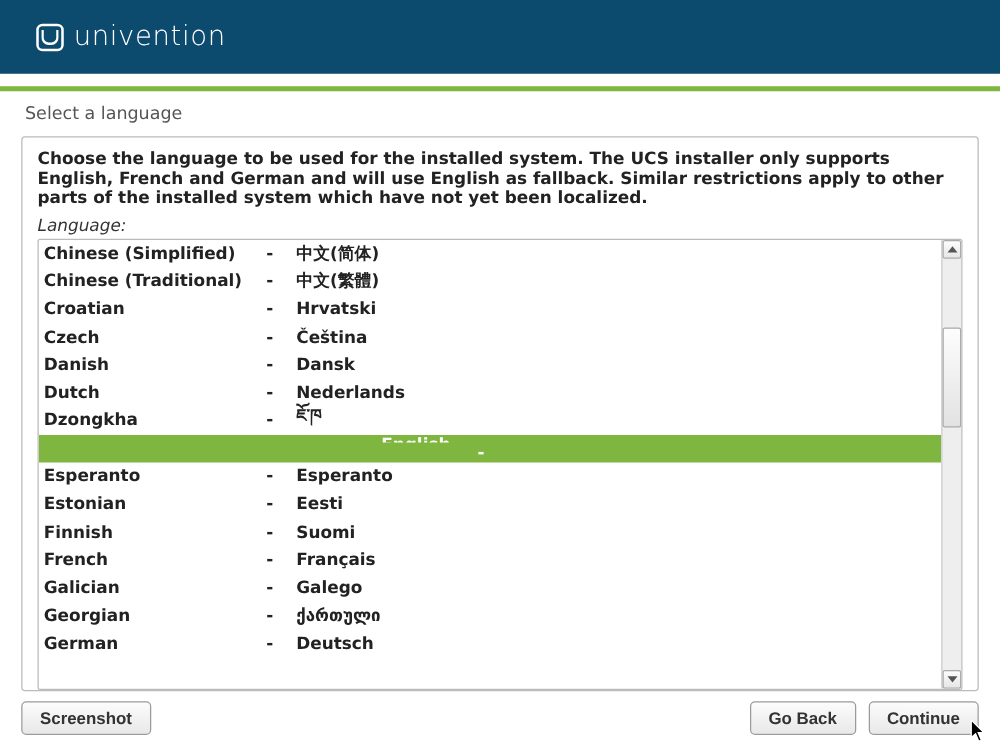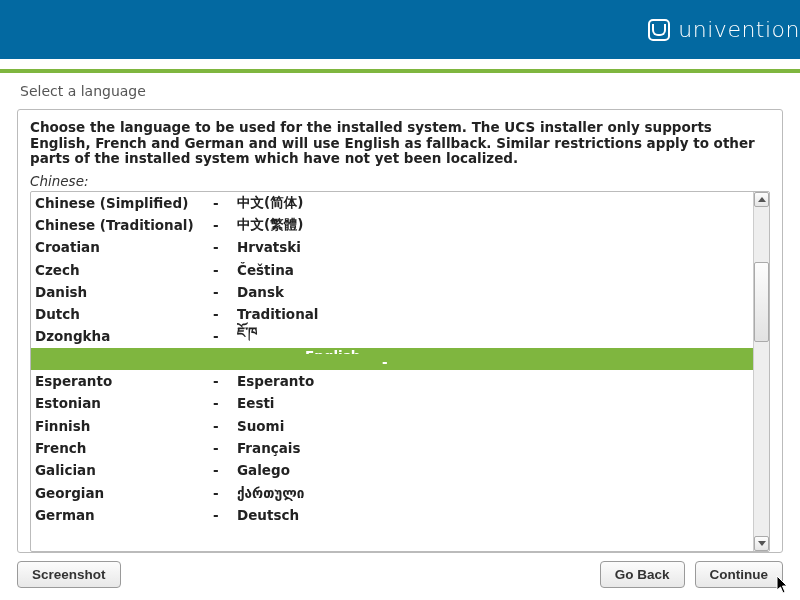--- a/index.html
+++ b/index.html
@@ -1,17 +1,17 @@
 <!DOCTYPE html>
 <html><head>
 <meta charset="utf-8">
 <style>
 * { box-sizing: border-box; margin: 0; padding: 0; }
 html, body { width: 800px; height: 600px; overflow: hidden; font-family: "DejaVu Sans", Arial, sans-serif; background: #fff; }
-.header { height: 59px; background: #0369a1; display: flex; align-items: center; padding-left: 29px; justify-content: flex-end; }
+.header { height: 59px; background: #0c4a6e; display: flex; align-items: center; padding-left: 29px; }
 .logo-icon { width: 22px; height: 22px; border: 2.5px solid #fff; border-radius: 5px; display: flex; align-items: center; justify-content: center; margin-right: 8px; }
 .logo-icon::before { content: ""; width: 10px; height: 10px; border: 2.5px solid #fff; border-top: none; border-radius: 0 0 6px 6px; }
 .logo-text { color: #fff; font-size: 22px; font-weight: 300; letter-spacing: 0.5px; }
 .accent-bar { height: 4px; background: #7fb63f; margin-top: 10px; }
 .page-title { padding: 10px 20px 8px 20px; font-size: 14px; color: #555; }
 .content-frame { margin: 2px 17px 0 17px; border: 1px solid #bbb; border-radius: 3px; padding: 10px 12px 0 12px; height: 444px; display: flex; flex-direction: column; }
 .instructions { font-size: 13.5px; font-weight: bold; color: #222; line-height: 1.15; margin-bottom: 6px; }
 .lang-label { font-size: 13.5px; font-style: italic; color: #333; margin-bottom: 2px; }
 .list-wrap { flex: 1; display: flex; border: 1px solid #bbb; border-radius: 2px; overflow: hidden; }
 .list { flex: 1; overflow: hidden; }
@@ -39,21 +39,21 @@
 <div class="header">
   <div class="logo-icon"></div>
   <div class="logo-text">univention</div>
 </div>
 <div class="accent-bar"></div>
 
 <div class="page-title">Select a language</div>
 
 <div class="content-frame">
   <div class="instructions">Choose the language to be used for the installed system. The UCS installer only supports English, French and German and will use English as fallback. Similar restrictions apply to other parts of the installed system which have not yet been localized.</div>
-  <div class="lang-label">Chinese:</div>
+  <div class="lang-label">Language:</div>
   <div class="list-wrap">
     <div class="list" id="lang-list">
         <div class="row">
           <span class="c-name">Chinese (Simplified)</span>
           <span class="c-dash">-</span>
           <span class="c-native">中文(简体)</span>
         </div>
         <div class="row">
           <span class="c-name">Chinese (Traditional)</span>
           <span class="c-dash">-</span>
@@ -70,21 +70,21 @@
           <span class="c-native">Čeština</span>
         </div>
         <div class="row">
           <span class="c-name">Danish</span>
           <span class="c-dash">-</span>
           <span class="c-native">Dansk</span>
         </div>
         <div class="row">
           <span class="c-name">Dutch</span>
           <span class="c-dash">-</span>
-          <span class="c-native">Traditional</span>
+          <span class="c-native">Nederlands</span>
         </div>
         <div class="row">
           <span class="c-name">Dzongkha</span>
           <span class="c-dash">-</span>
           <span class="c-native">ཇོ་ཁ</span>
         </div>
         <div class="row selected">
           <span class="c-name">English</span>
           <span class="c-dash">-</span>
           <span class="c-native">English</span>

